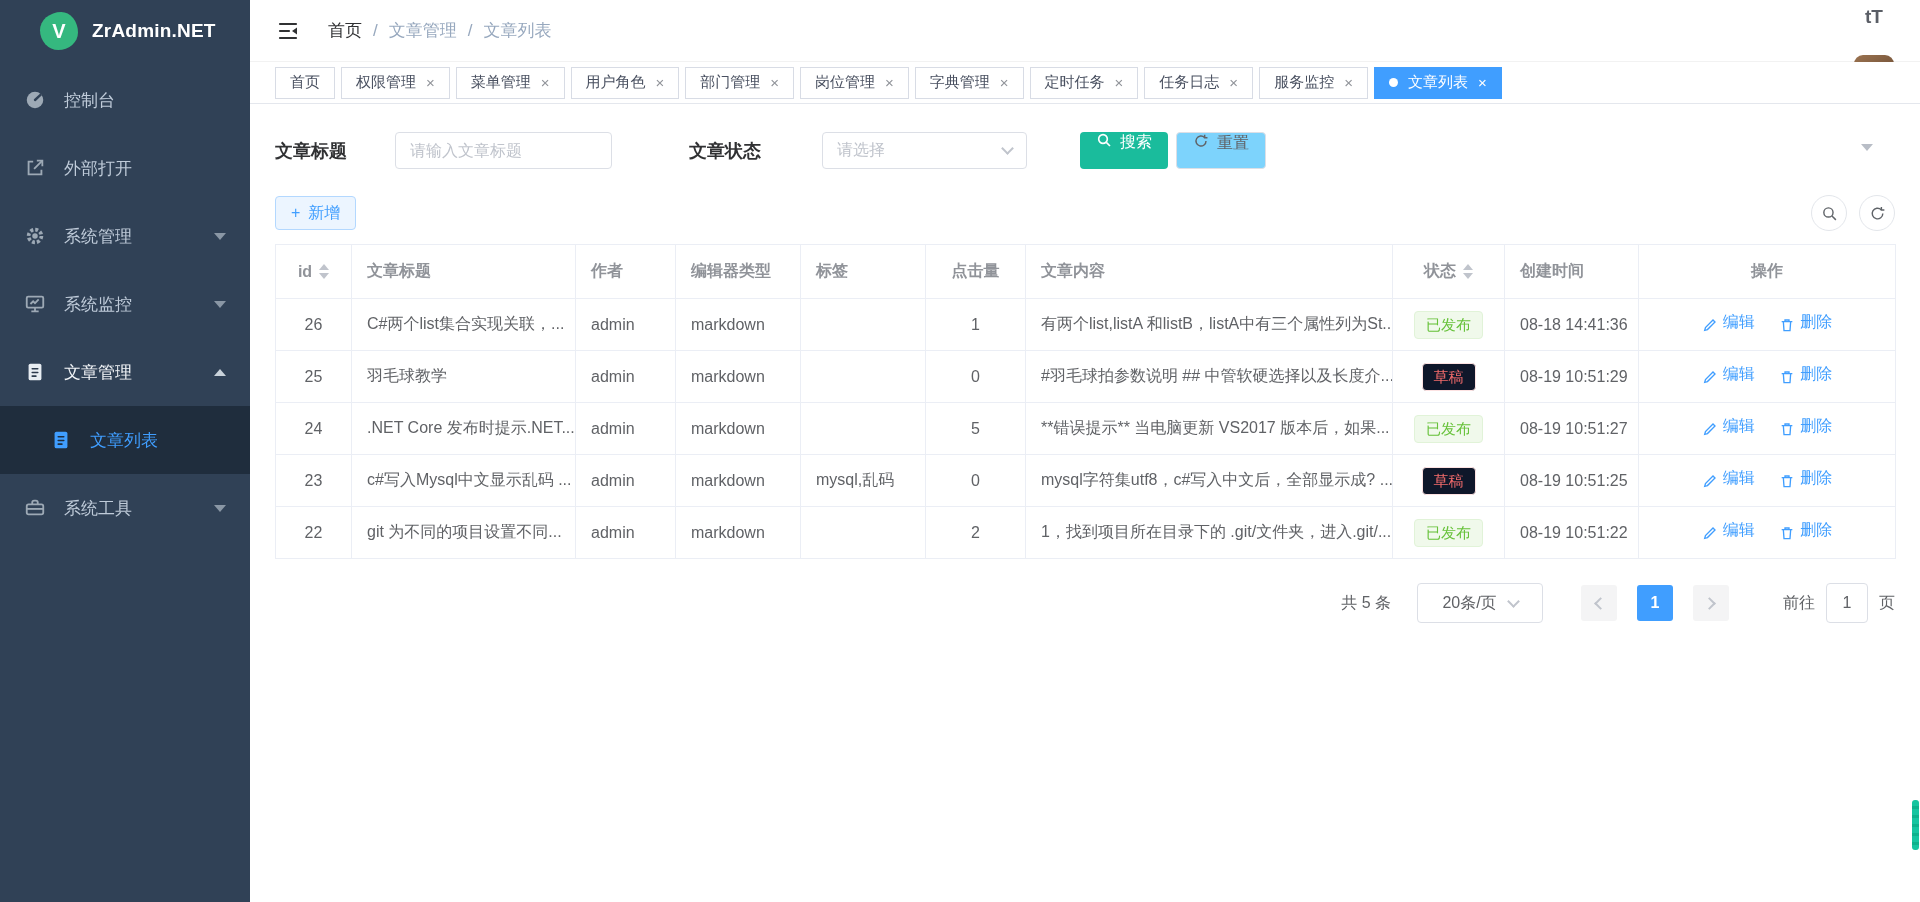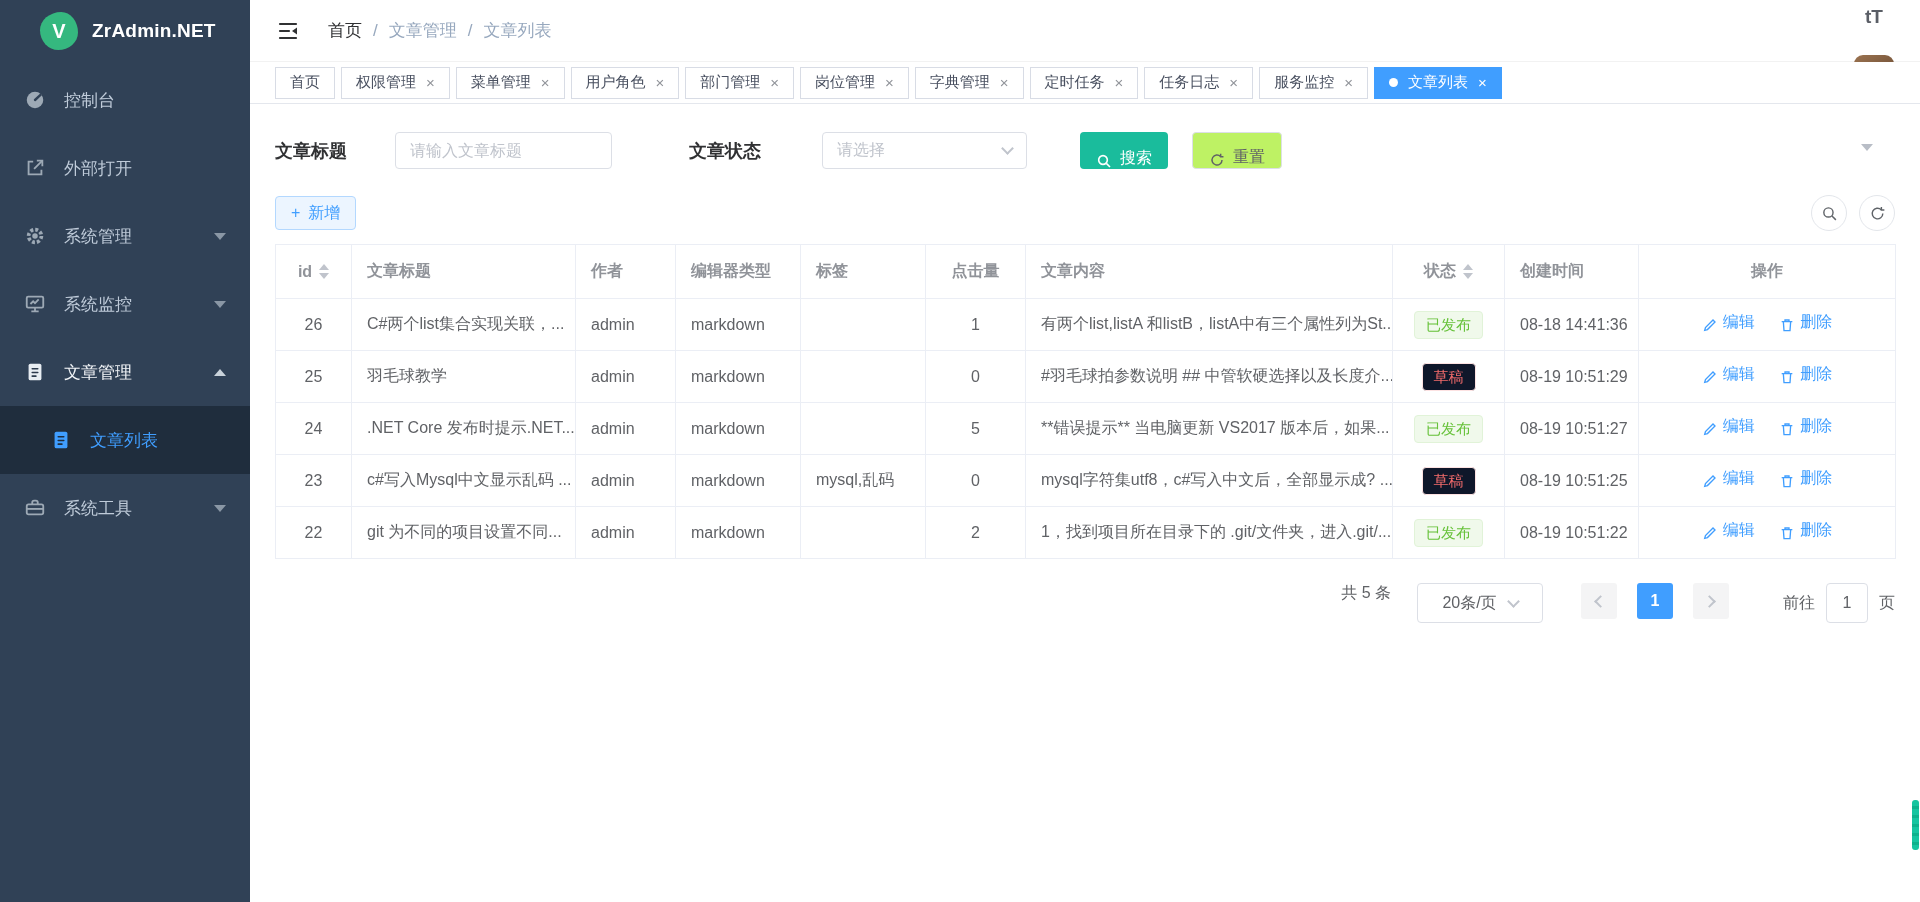--- a/index.html
+++ b/index.html
@@ -66,25 +66,25 @@
   .text-input { width:217px; height:37px; border:1px solid #dcdfe6; border-radius:4px;
                 padding:0 14px; font-size:16px; color:#606266; margin-left:48px; outline:none;
                 font-family:"Liberation Sans","DejaVu Sans",sans-serif; }
   .text-input::placeholder { color:#c0c4cc; }
   .lbl2 { margin-left:77px; }
   .select-box { width:205px; height:37px; border:1px solid #dcdfe6; border-radius:4px; margin-left:61px;
                 display:flex; align-items:center; justify-content:space-between; padding:0 14px;
                 color:#c0c4cc; font-size:16px; cursor:pointer; background:#fff; }
   .chev { width:9px; height:9px; border-right:2px solid #c0c4cc; border-bottom:2px solid #c0c4cc;
           transform:rotate(45deg); margin-top:-4px; }
-  .btn { height:37px; border-radius:4px; font-size:16px; display:inline-flex; align-items:flex-end;
+  .btn { height:37px; border-radius:4px; font-size:16px; display:inline-flex; align-items:flex-start;
          gap:8px; cursor:pointer; padding:0 16px; border:none;
          font-family:"Liberation Sans","DejaVu Sans",sans-serif; }
   .btn-search { background:#1abc9c; color:#fff; margin-left:53px; }
-  .btn-reset { background:#bef264; border:1px solid #dcdfe6; color:#606266; margin-left:24px; }
+  .btn-reset { background:#7dd3fc; border:1px solid #dcdfe6; color:#606266; margin-left:8px; }
 
   .toolbar-row { display:flex; align-items:center; margin-top:26px; }
   .btn-add { height:34px; background:#ecf5ff; border:1px solid #b3d8ff; color:#409eff; font-size:16px;
              border-radius:4px; display:inline-flex; align-items:center; gap:8px; padding:0 15px; cursor:pointer; }
   .right-circles { margin-left:auto; display:flex; gap:12px; }
   .circle-btn { width:36px; height:36px; border-radius:50%; border:1px solid #e3e6eb; background:#fff;
                 display:flex; align-items:center; justify-content:center; color:#5f6368; cursor:pointer; }
 
   
   .table-wrap { margin-top:13px; }
@@ -100,21 +100,21 @@
   .s-down { width:0; height:0; border-left:5px solid transparent; border-right:5px solid transparent;
             border-top:6px solid #c0c4cc; }
   .badge { display:inline-block; padding:4px 11px; border-radius:4px; font-size:15px; line-height:1.2; }
   .badge.success { color:#67c23a; background:#f0f9eb; border:1px solid #e1f3d8; }
   .badge.danger { color:#f56c6c; background:#0f172a; border:1px solid #fde2e2; }
   .op { color:#409eff; display:inline-flex; align-items:flex-end; gap:5px; margin:0 10px;
         cursor:pointer; text-decoration:none; font-size:16px; }
   .op svg { width:16px; height:16px; }
 
   
-  .pagination { display:flex; justify-content:flex-end; margin-top:24px;
+  .pagination { display:flex; align-items:center; justify-content:flex-end; margin-top:24px;
                 color:#606266; font-size:16px;gap:8px; }
   .pg-total { margin-right:18px; }
   .pg-size { width:126px; height:40px; border:1px solid #dcdfe6; border-radius:4px; background:#fff;
              display:flex; align-items:center; justify-content:center; gap:12px; cursor:pointer; margin-right:24px; }
   .pg-btn { width:36px; height:36px; background:#f4f4f5; border-radius:3px; margin:0 6px;
             display:flex; align-items:center; justify-content:center; cursor:pointer; }
   .pg-arrow { width:9px; height:9px; border-right:2px solid #c0c4cc; border-bottom:2px solid #c0c4cc; }
   .pg-arrow.left { transform:rotate(135deg); margin-left:3px; }
   .pg-arrow.right { transform:rotate(-45deg); margin-right:3px; }
   .pg-current { width:36px; height:36px; background:#409eff; color:#fff; border-radius:3px; margin:0 6px;

